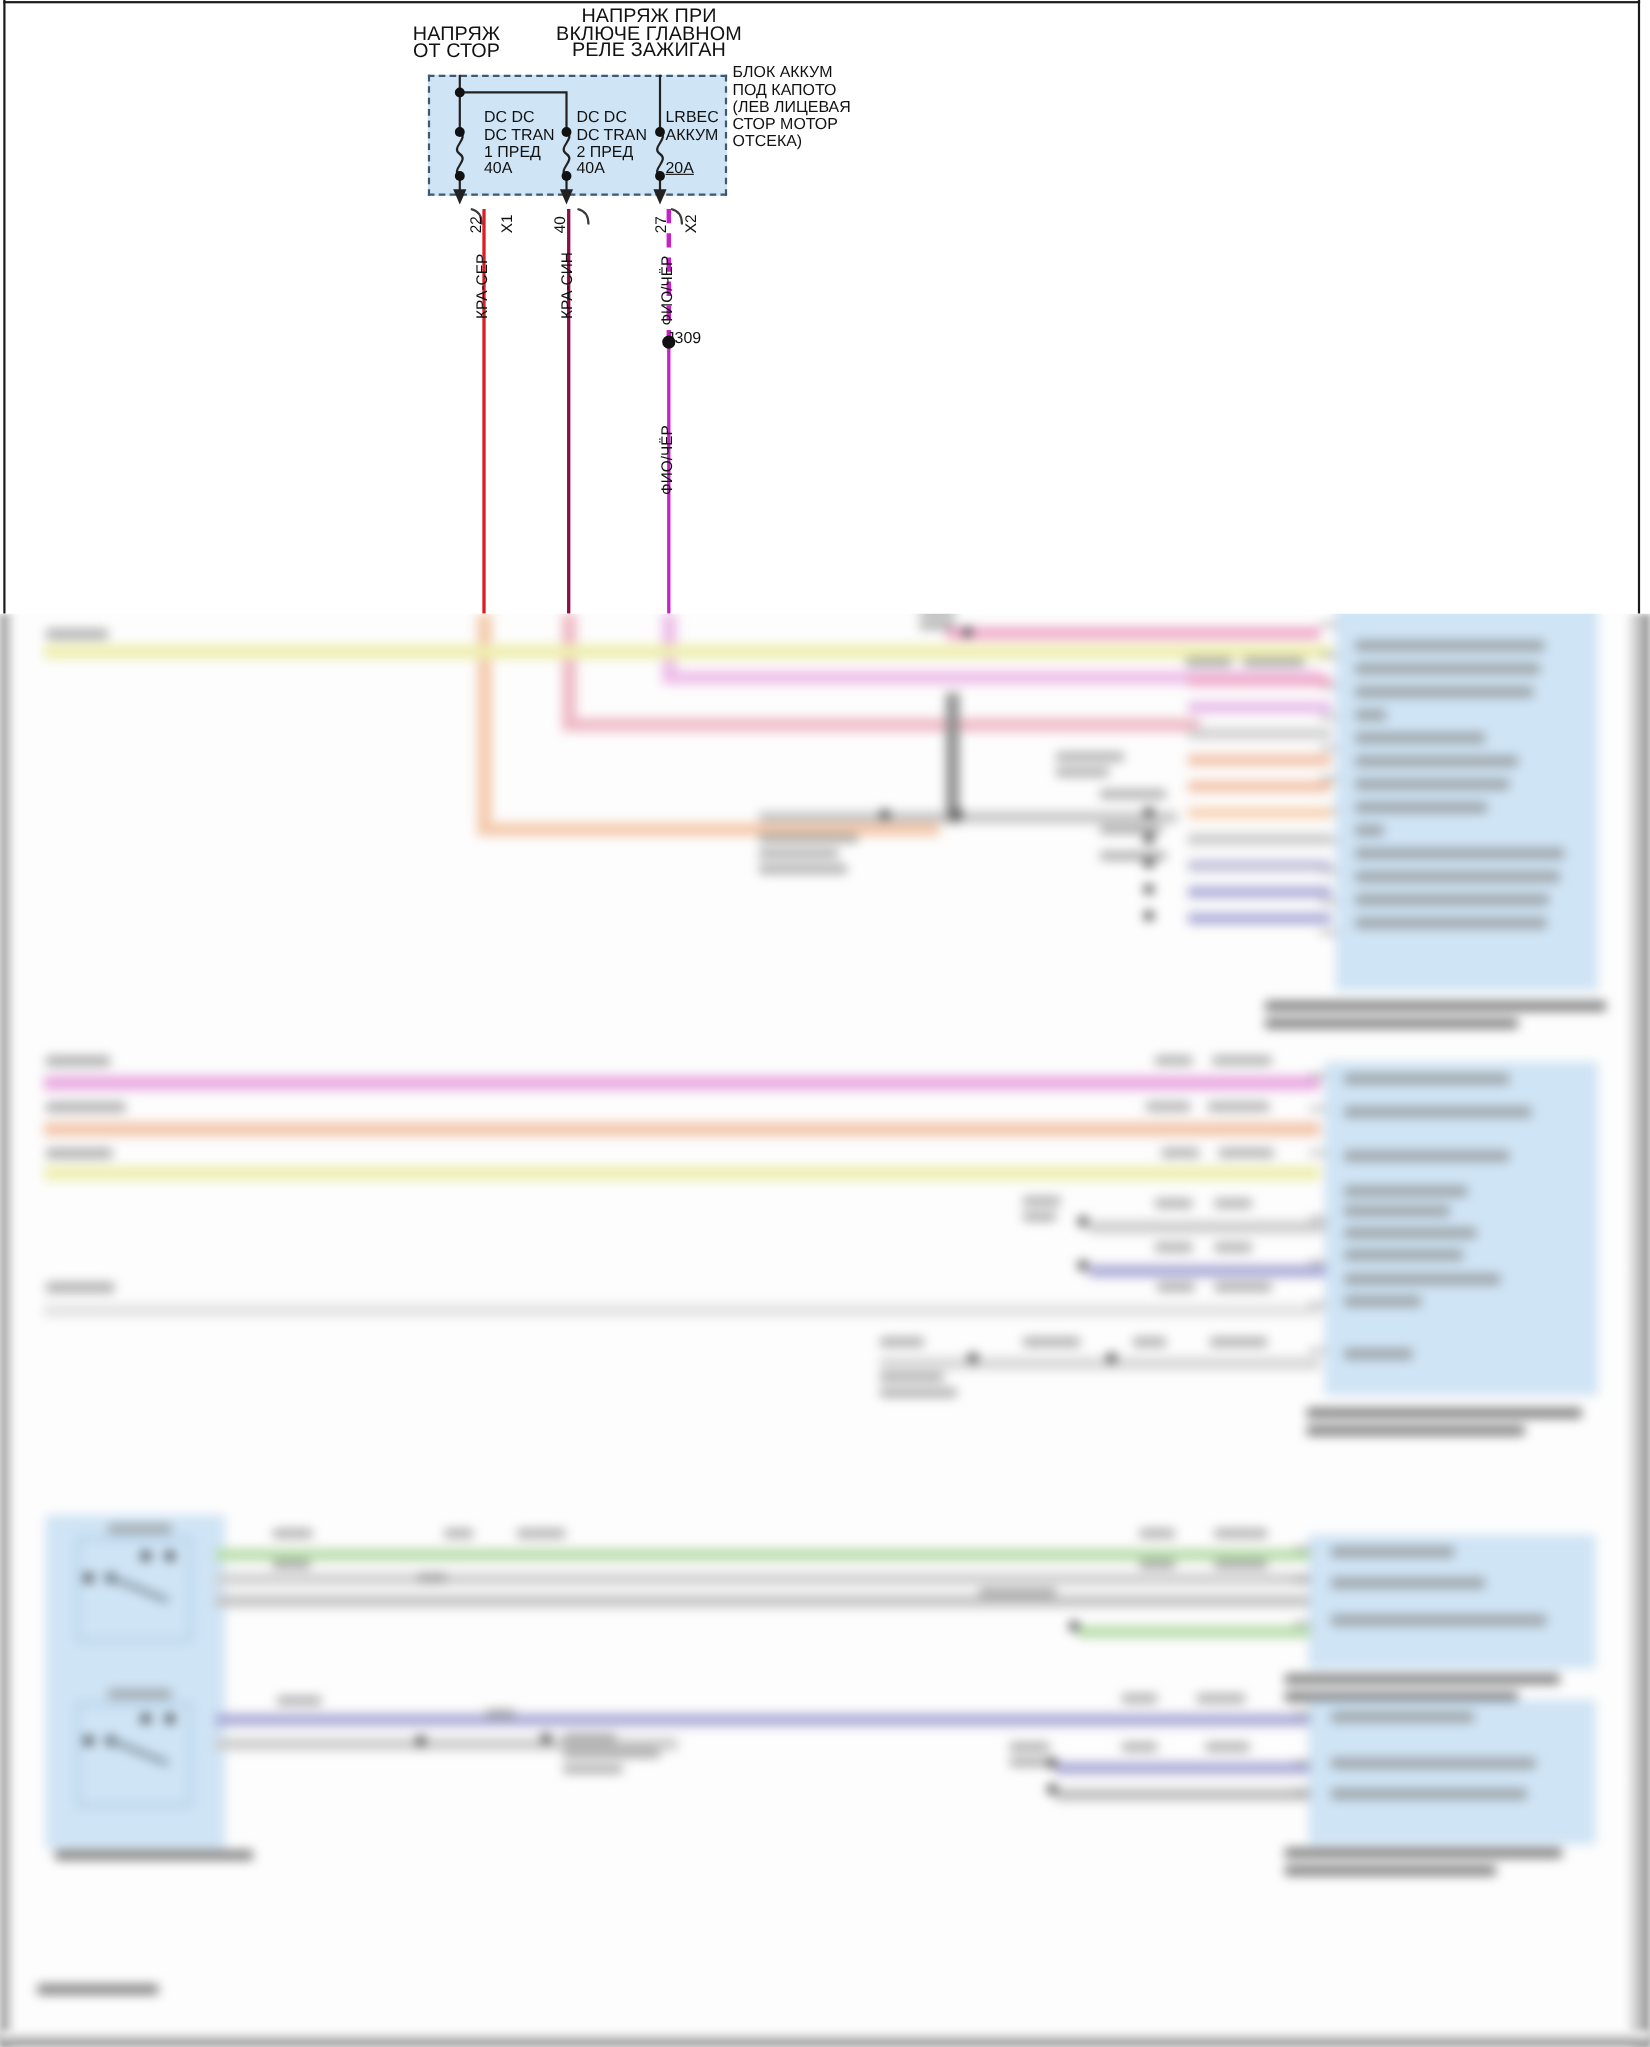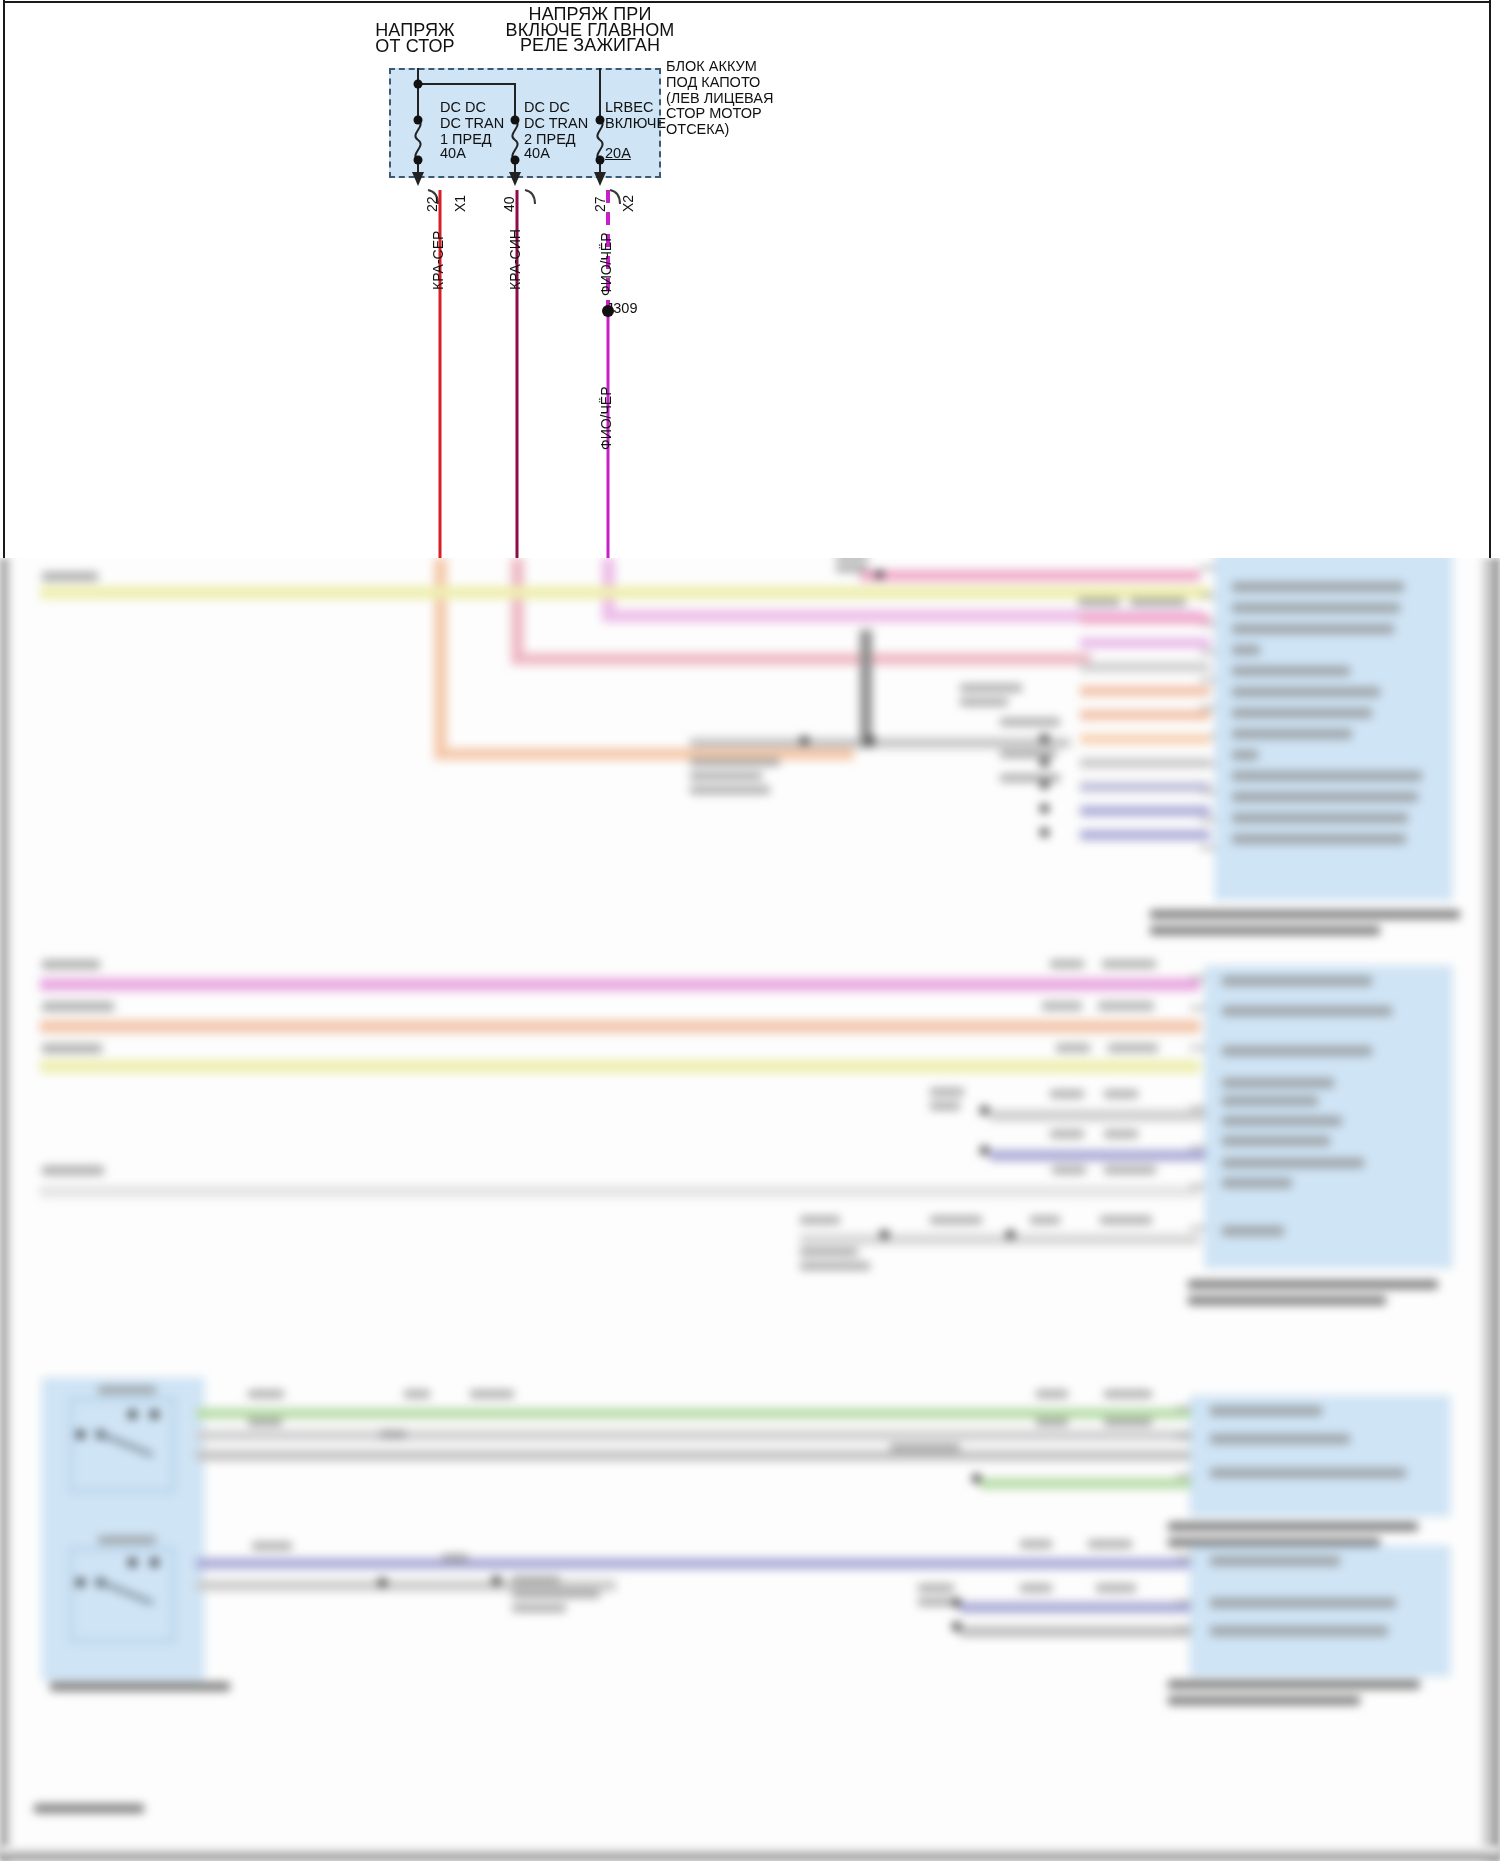--- a/index.html
+++ b/index.html
@@ -231,21 +231,21 @@
 DC TRAN
 1 ПРЕД</div>
     <div class="fuse-text" id="fuse1-amp">40A</div>
 
     <div class="fuse-text" id="fuse2-text">DC DC
 DC TRAN
 2 ПРЕД</div>
     <div class="fuse-text" id="fuse2-amp">40A</div>
 
     <div class="fuse-text" id="fuse3-text">LRBEC
-ВКЛЮЧЕ</div>
+АККУМ</div>
     <div class="fuse-text" id="fuse3-amp">20A</div>
 
     <svg id="wire-svg" viewBox="0 0 1500 558">
       <g stroke="#222222" stroke-width="2" fill="none">
 
         <path d="M 418 68 L 418 84"></path>
 
         <path d="M 418 84 L 515 84 L 515 120"></path>
 
         <path d="M 600 68 L 600 84 L 600 120"></path>

